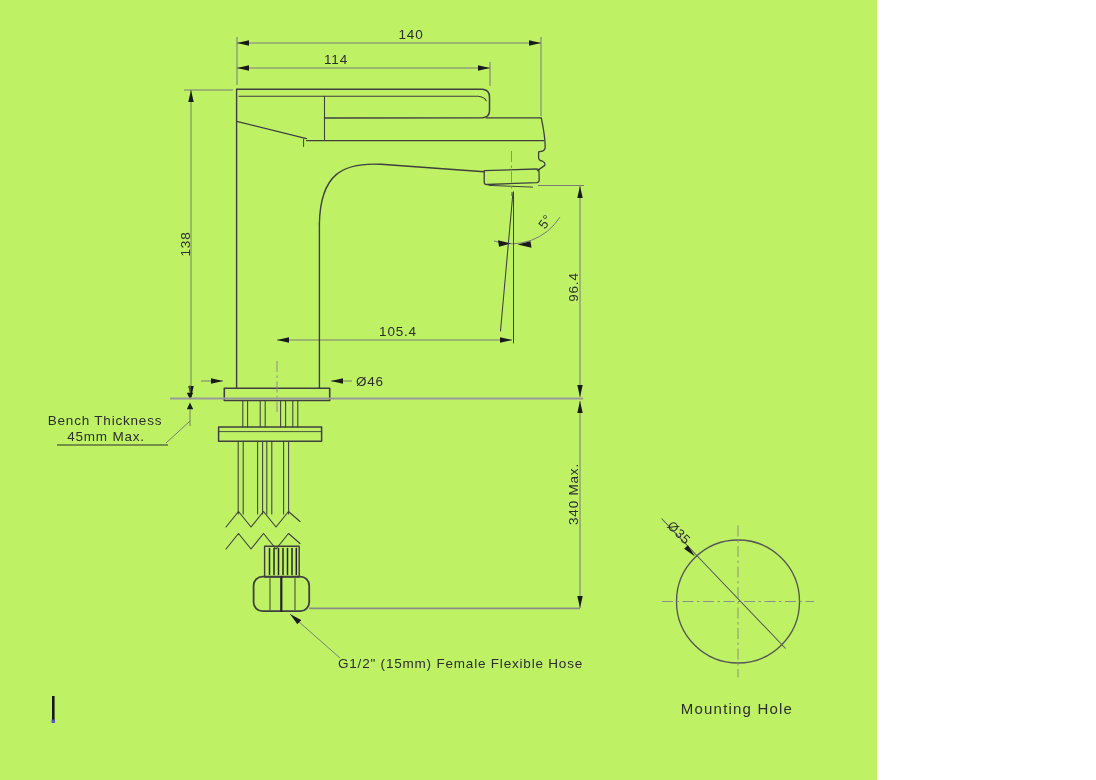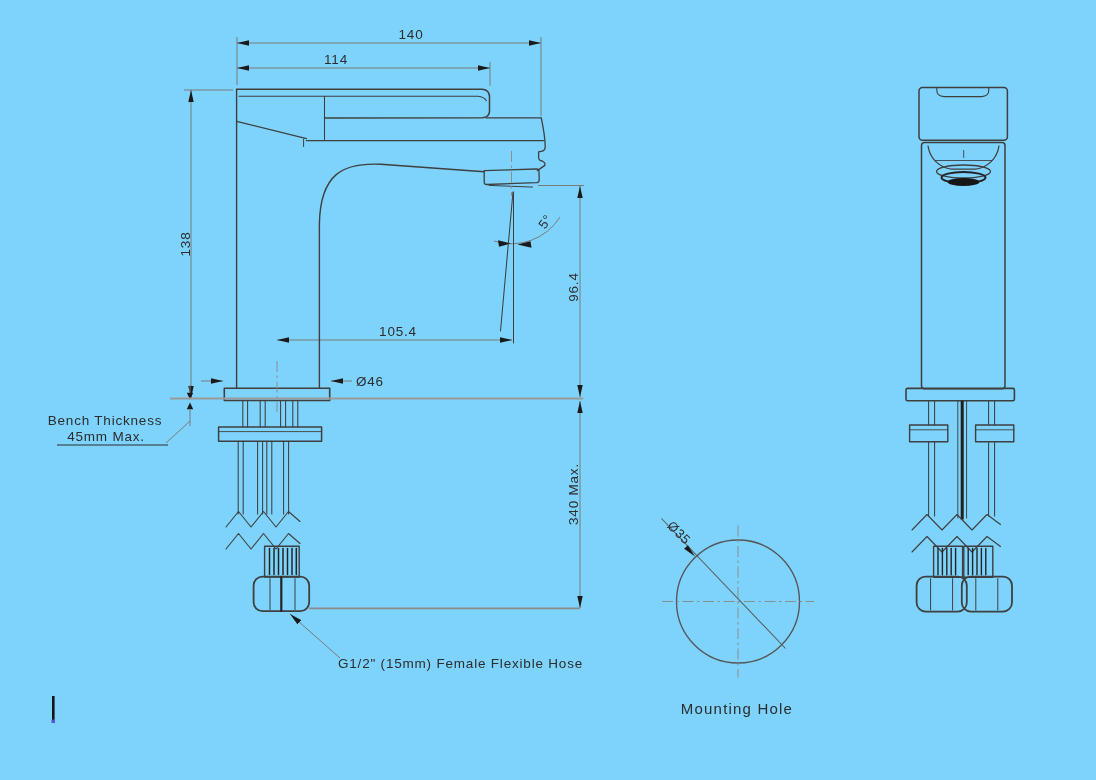--- a/index.html
+++ b/index.html
@@ -1,16 +1,16 @@
 <!DOCTYPE html>
 <html><head>
 <meta charset="utf-8">
 <style>
   html,body{margin:0;padding:0;background:#ffffff;}
-  .page{position:relative;width:1096px;height:780px;background:#7dd3fc;overflow:hidden;
+  .page{position:relative;width:877px;height:780px;background:#bef264;overflow:hidden;
         font-family:"Liberation Sans", sans-serif;}
   svg text{fill:#2d2d2d;font-family:"Liberation Sans", sans-serif;font-size:13.5px;letter-spacing:0.8px;}
   svg text.small{font-size:13px;}
   svg text.caption{font-size:15px;letter-spacing:1.2px;}
   .outline{stroke:#3f3f3f;fill:none;stroke-linecap:round;stroke-linejoin:round;}
   .dim{stroke:#7b7b7b;fill:none;stroke-width:1;}
   .thin{stroke-width:1.05;}
   .cl{stroke:#8a8a8a;stroke-width:0.95;fill:none;stroke-dasharray:11 3.5 2.5 3.5;}
   .dark{stroke:#242424;}
 </style>

